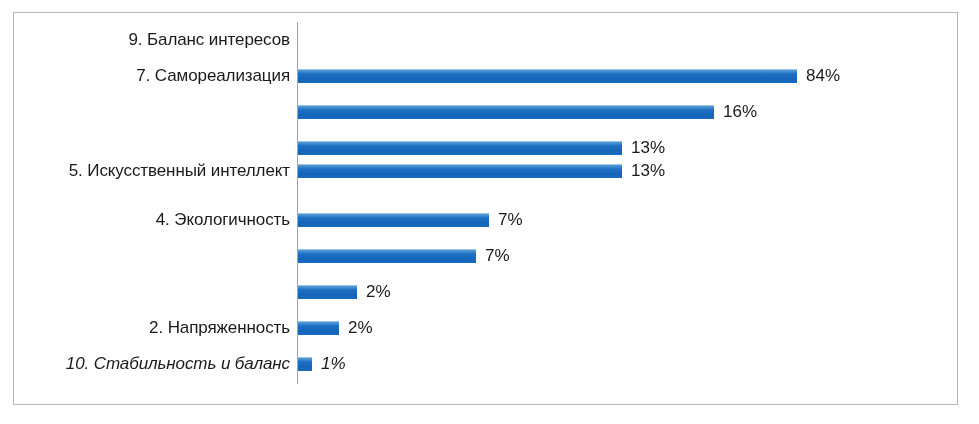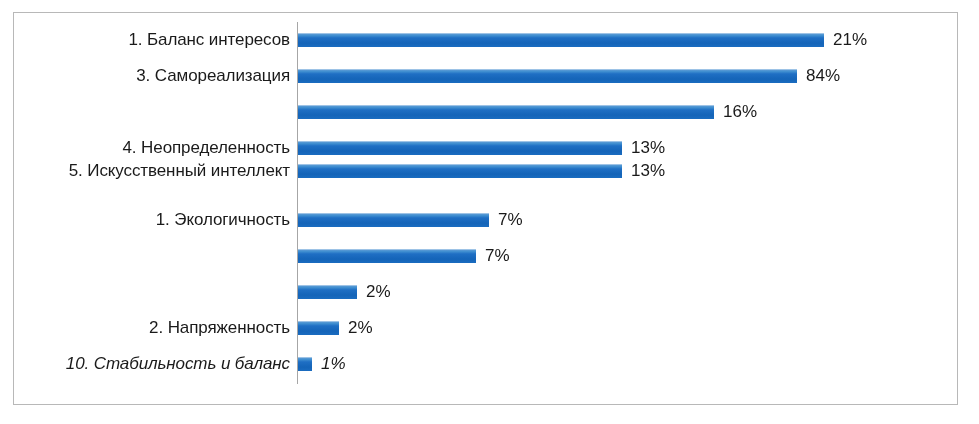--- a/index.html
+++ b/index.html
@@ -95,55 +95,50 @@
   }
 </style>
 </head>
 <body>
 
 <div id="chart-frame">
   <div id="plot-area">
     <div id="category-axis"></div>
     <div id="rows-container">
         <div class="bar-row" style="top: 9px;">
-          <div class="cat-label">1. Баланс интересов</div>
-          <div class="bar-wrap">
-            <div class="bar" style="width: 526px;"></div>
-            <div class="bar-value">21%</div>
-          </div>
+          <div class="cat-label">9. Баланс интересов</div>
         </div>
         <div class="bar-row" style="top: 45px;">
-          <div class="cat-label">3. Самореализация</div>
+          <div class="cat-label">7. Самореализация</div>
           <div class="bar-wrap">
             <div class="bar" style="width: 499px;"></div>
             <div class="bar-value">84%</div>
           </div>
         </div>
         <div class="bar-row" style="top: 81px;">
           <div class="bar-wrap">
             <div class="bar" style="width: 416px;"></div>
             <div class="bar-value">16%</div>
           </div>
         </div>
         <div class="bar-row" style="top: 117px;">
-          <div class="cat-label">4. Неопределенность</div>
           <div class="bar-wrap">
             <div class="bar" style="width: 324px;"></div>
             <div class="bar-value">13%</div>
           </div>
         </div>
         <div class="bar-row" style="top: 140px;">
           <div class="cat-label">5. Искусственный интеллект</div>
           <div class="bar-wrap">
             <div class="bar" style="width: 324px;"></div>
             <div class="bar-value">13%</div>
           </div>
         </div>
         <div class="bar-row" style="top: 189px;">
-          <div class="cat-label">1. Экологичность</div>
+          <div class="cat-label">4. Экологичность</div>
           <div class="bar-wrap">
             <div class="bar" style="width: 191px;"></div>
             <div class="bar-value">7%</div>
           </div>
         </div>
         <div class="bar-row" style="top: 225px;">
           <div class="bar-wrap">
             <div class="bar" style="width: 178px;"></div>
             <div class="bar-value">7%</div>
           </div>

